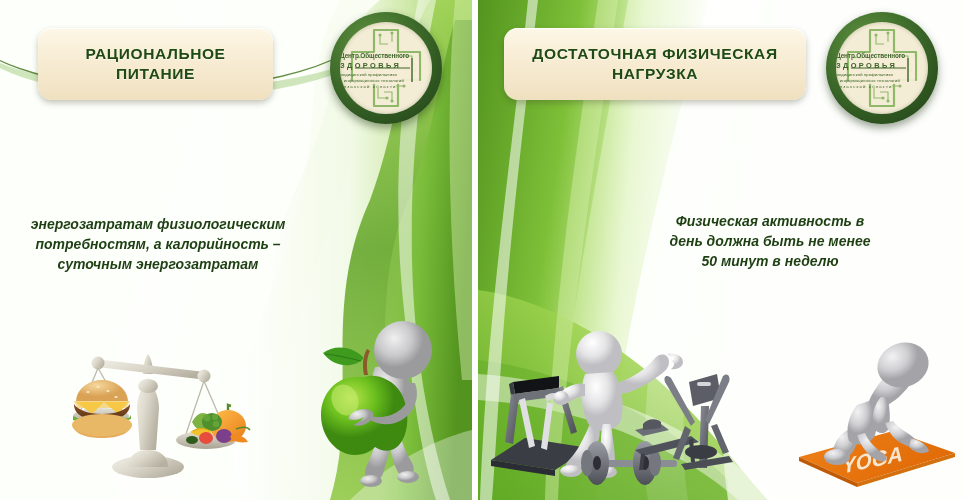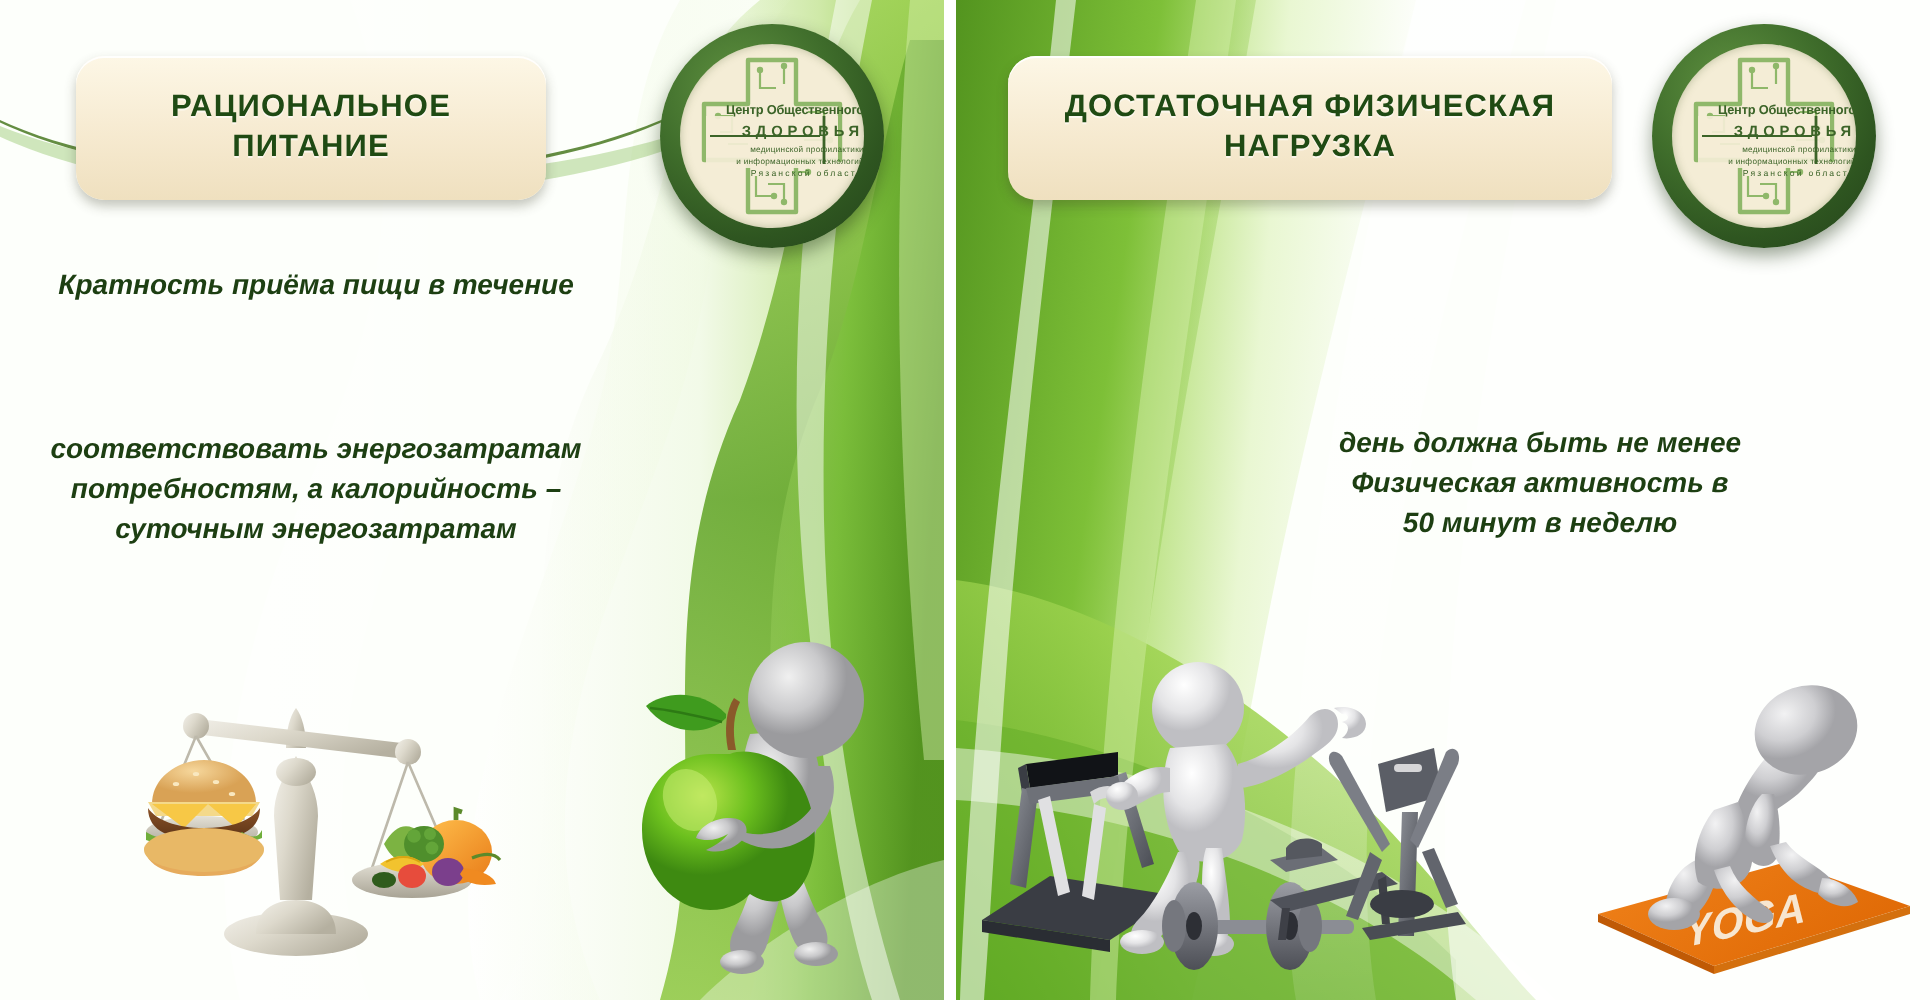--- a/index.html
+++ b/index.html
@@ -66,22 +66,22 @@
     background: radial-gradient(circle at 35% 28%, #5f9140 0%, #3f6d2b 42%, #2e5520 70%, #23411a 100%);
     box-shadow: 0 4px 9px rgba(30,50,20,.45);
     display: flex; align-items: center; justify-content: center;
   }
   .logo-inner {
     width: 92px; height: 92px; border-radius: 50%;
     background: #f4edd6; position: relative; overflow: hidden;
     box-shadow: inset 0 0 4px rgba(80,100,50,.35);
   }
   .logo-inner svg { position: absolute; inset: 0; }
-  .logo-txt { position: absolute; left: 0; right: 0; text-align: right;
-              color: #3c6428; font-family: "Liberation Sans", sans-serif; padding-left: 16px; }
+  .logo-txt { position: absolute; left: 0; right: 0; text-align: left;
+              color: #3c6428; font-family: "Liberation Sans", sans-serif; }
   .lt1 { top: 30px; font-size: 6.4px; font-weight: 600; letter-spacing: -.1px; }
   .lt2 { top: 39px; font-size: 7.4px; font-weight: bold; letter-spacing: 2.4px; }
   .lt3 { top: 50px; font-size: 4.1px; letter-spacing: .15px; }
   .lt4 { top: 56px; font-size: 4.1px; letter-spacing: .15px; }
   .lt5 { top: 62px; font-size: 4.3px; letter-spacing: 1.1px; }
   #logo-left  { left: 330px; top: 12px; }
   #logo-right { left: 826px; top: 12px; }
 
   
   .illus { position: absolute; z-index: 18; }
@@ -141,25 +141,24 @@
     </div>
 
     <div class="title-box" id="title-left">
       <span>
         <span class="ln">РАЦИОНАЛЬНОЕ</span>
         <span class="ln">ПИТАНИЕ</span>
       </span>
     </div>
 
     <div class="body-text" id="text-l1">
-      <span class="ln">Кратность приёма пищи в течение</span>
     </div>
 
     <div class="body-text" id="text-l2">
-      <span class="ln">соответствовать энергозатратам</span>
+      <span class="ln">энергозатратам физиологическим</span>
       <span class="ln">потребностям, а калорийность –</span>
       <span class="ln">суточным энергозатратам</span>
     </div>
 
     <div class="illus" id="illus-scales">
       <svg viewBox="0 0 225 165">
         <defs>
           <linearGradient id="met" x1="0" y1="0" x2="1" y2="0.6">
             <stop offset="0%" stop-color="#f2f0e9"></stop>
               <stop offset="45%" stop-color="#ddd9cc"></stop>
@@ -348,22 +347,22 @@
       <span>
         <span class="ln">ДОСТАТОЧНАЯ ФИЗИЧЕСКАЯ</span>
         <span class="ln">НАГРУЗКА</span>
       </span>
     </div>
   </div>
 
   <div style="position:absolute;inset:0;pointer-events:none;z-index:22;">
 
     <div class="body-text" id="text-r1">
+      <span class="ln">Физическая активность в</span>
       <span class="ln">день должна быть не менее</span>
-      <span class="ln">Физическая активность в</span>
       <span class="ln">50 минут в неделю</span>
     </div>
 
     <div class="illus" id="illus-gym">
       <svg viewBox="0 0 250 170">
         <defs>
           <radialGradient id="fig2" cx="0.35" cy="0.25">
             <stop offset="0%" stop-color="#ffffff"></stop>
               <stop offset="60%" stop-color="#e4e4e6"></stop>
             <stop offset="100%" stop-color="#bfbfc3"></stop>

